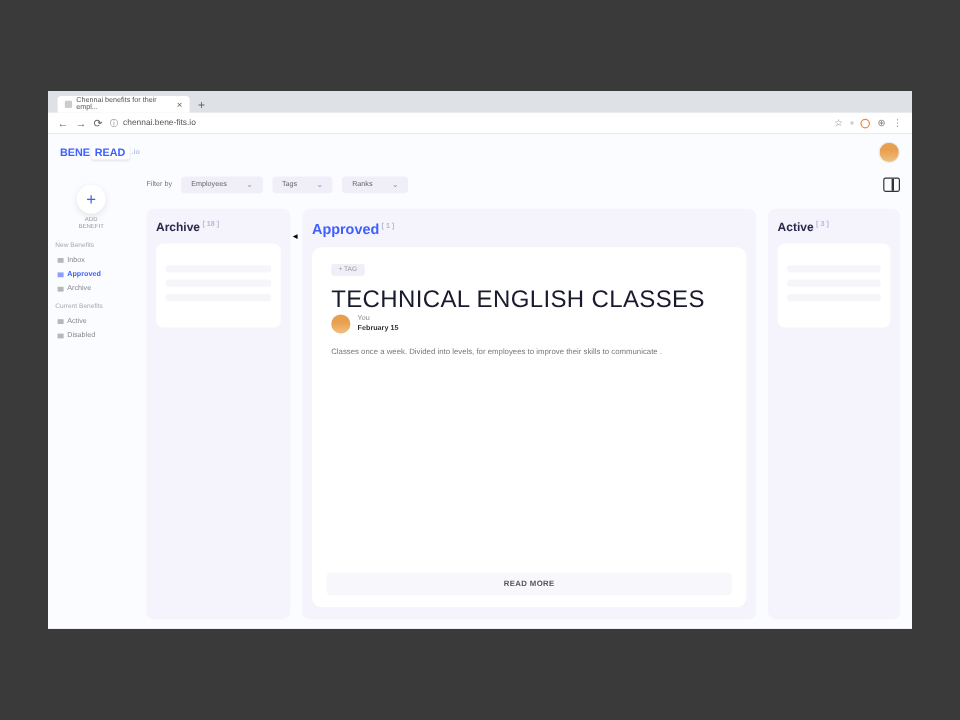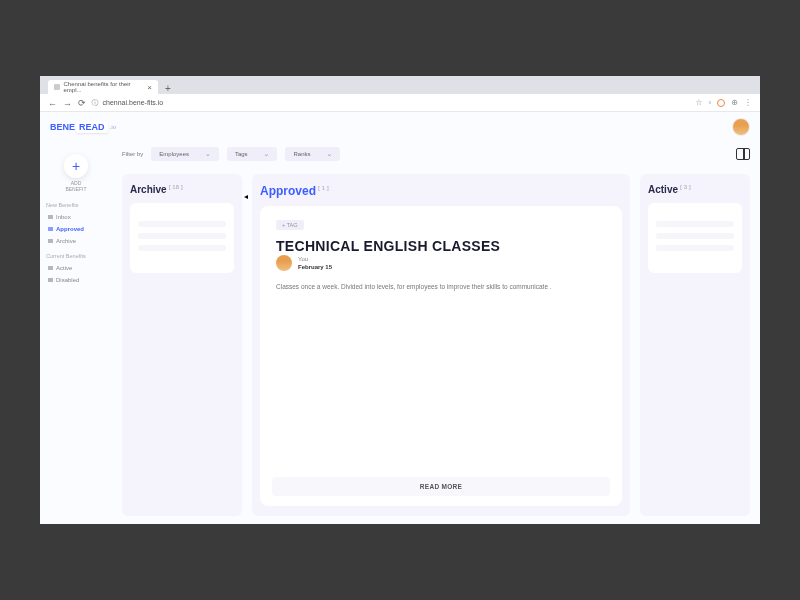--- a/index.html
+++ b/index.html
@@ -44,21 +44,21 @@
 .col.approved{flex:1}
 .col.active-col{width:110px}
 .coltitle{font-size:10px;font-weight:700;color:#2a2a4a;margin-bottom:8px}
 .col.approved .coltitle{color:#3d5fff;font-size:12px}
 .count{font-size:6px;color:#b8b8d0;vertical-align:super;margin-left:2px}
 .minicard{background:#fff;border-radius:6px;height:70px;margin-bottom:6px}
 .minicard .line{height:6px;background:#f6f6fa;margin:6px 8px 0;border-radius:2px}
 .minicard .line:first-child{margin-top:18px}
 .card{background:#fff;border-radius:8px;padding:14px 16px;display:flex;flex-direction:column;flex:1}
 .tag{background:#f0eef8;border:none;padding:2px 6px;font-size:5.5px;color:#999;border-radius:2px;align-self:flex-start;margin-bottom:8px}
-.cardtitle{font-size:14px;font-weight:700;color:#1a1a2e;letter-spacing:0.3px;margin-bottom:0;line-height:1.2}
+.cardtitle{font-size:20px;font-weight:400;color:#1a1a2e;letter-spacing:0.3px;margin-bottom:0;line-height:1.2}
 .author{display:flex;align-items:center;gap:6px;margin-bottom:10px}
 .aava{width:16px;height:16px;border-radius:50%;background:linear-gradient(#e8a050 40%,#f0c080)}
 .ainfo{font-size:6px;color:#888;line-height:1.4}
 .ainfo .date{font-weight:700;color:#333}
 .desc{font-size:6.5px;color:#777;line-height:1.5;margin-bottom:auto}
 .readmore{background:#f8f7fc;text-align:center;padding:6px;font-size:6.5px;font-weight:700;color:#555;border-radius:4px;margin:12px -4px -4px;letter-spacing:0.3px;cursor:pointer}
 .cursor{position:absolute;font-size:8px}
 </style>
 </head>
 <body>

